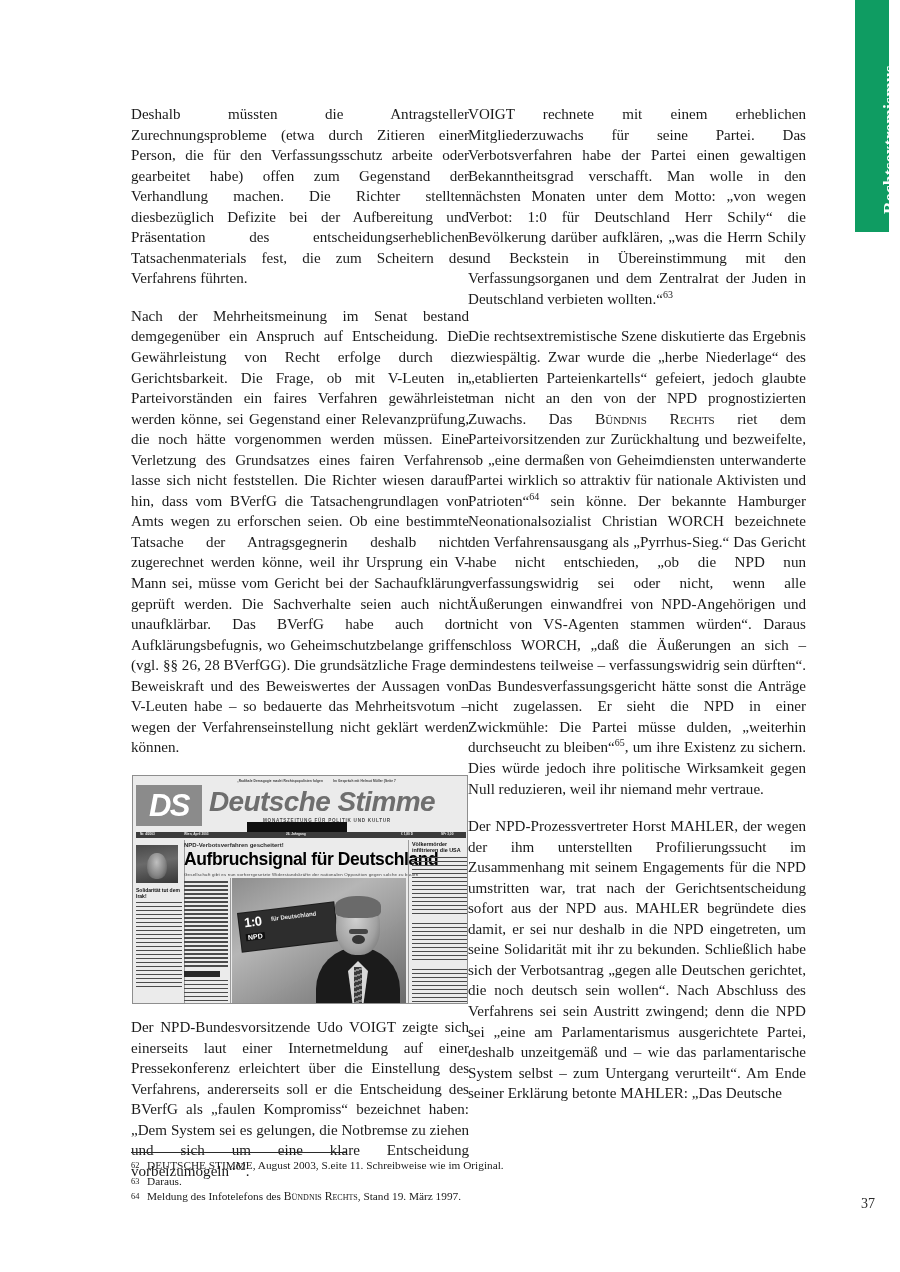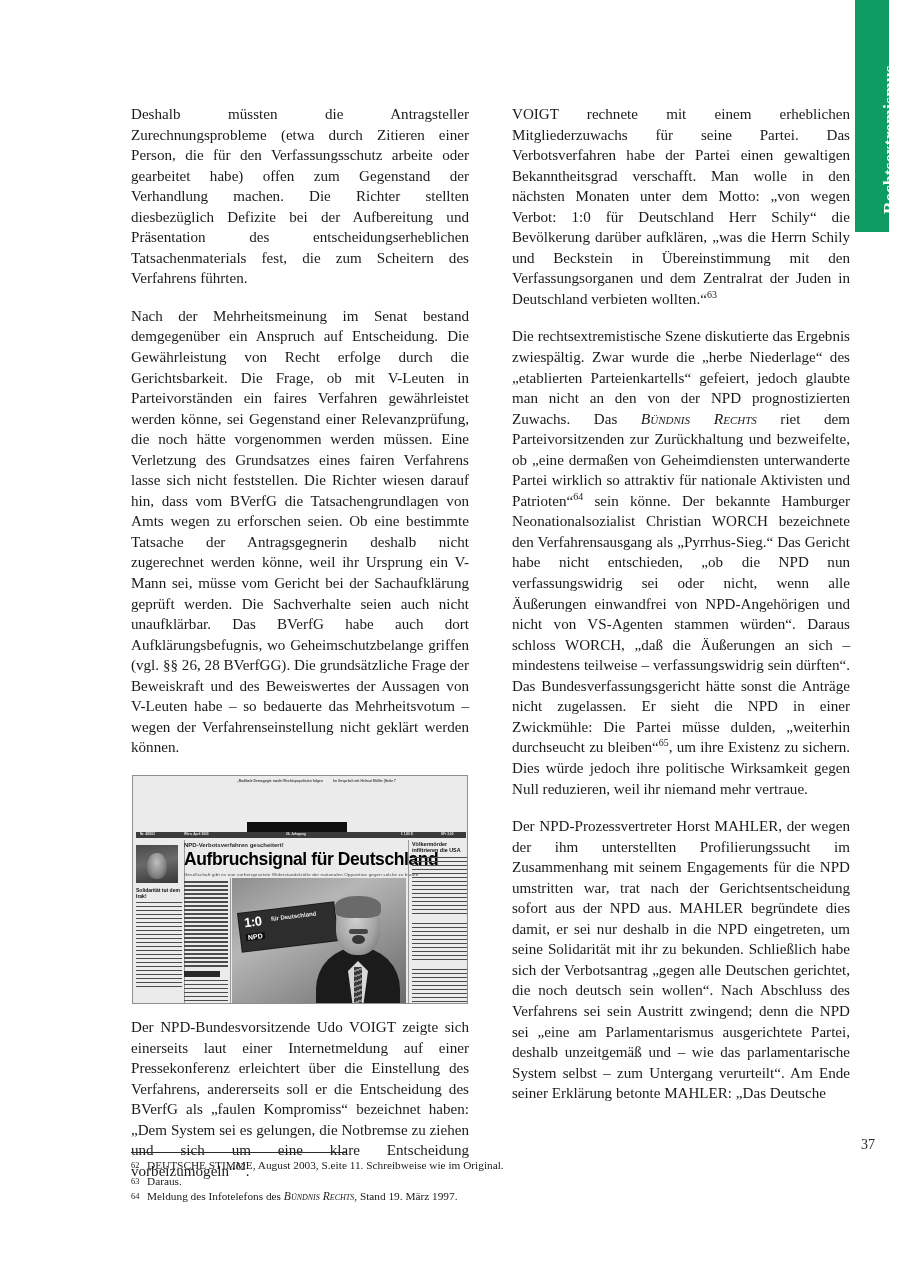--- a/index.html
+++ b/index.html
@@ -47,37 +47,36 @@
     width: 900px;
     height: 1272px;
   }
 
   .column {
     position: absolute;
     top: 104px;
     width: 338px;
   }
   #col-left  { left: 131px; }
-  #col-right { left: 512px; }
+  #col-right { left: 468px; }
 
   p.body-par {
     margin: 0 0 17px 0;
     font-size: 15.1px;
     line-height: 20.55px;
     text-align: justify;
     text-justify: inter-word;
     hyphens: manual;
     -webkit-hyphens: manual;
   }
   p.body-par:last-child { margin-bottom: 0; }
 
   .sc {
     font-variant: small-caps;
     font-size: 1.03em;
-    font-style: italic;
   }
 
   sup.fn {
     font-size: 0.66em;
     vertical-align: super;
     line-height: 0;
   }
 
   
   #figure {
@@ -401,21 +400,21 @@
     font-size: 8.4px;
     width: 16px;
     flex: 0 0 16px;
     padding-top: 0px;
   }
   .fn-text { flex: 1 1 auto; }
 
   #page-number {
     position: absolute;
     left: 845px;
-    top: 1137px;
+    top: 1196px;
     width: 30px;
     text-align: right;
     font-size: 14px;
     color: #2a2a2a;
   }
 </style>
 </head>
 <body>
 
 <div id="side-tab" style="background: rgb(15, 156, 98);">
@@ -430,20 +429,27 @@
 
     <p class="body-par">Nach der Mehrheitsmeinung im Senat bestand demgegenüber ein Anspruch auf Entscheidung. Die Gewährleistung von Recht erfolge durch die Gerichtsbarkeit. Die Frage, ob mit V-Leuten in Parteivorständen ein faires Verfahren gewährleistet werden könne, sei Gegenstand einer Relevanzprüfung, die noch hätte vorgenommen werden müssen. Eine Verletzung des Grundsatzes eines fairen Verfahrens lasse sich nicht feststellen. Die Richter wiesen darauf hin, dass vom BVerfG die Tatsachengrundlagen von Amts wegen zu erforschen seien. Ob eine bestimmte Tatsache der Antragsgegnerin deshalb nicht zugerechnet werden könne, weil ihr Ursprung ein V-Mann sei, müsse vom Gericht bei der Sachaufklärung geprüft werden. Die Sachverhalte seien auch nicht unaufklärbar. Das BVerfG habe auch dort Aufklärungsbefugnis, wo Geheimschutzbelange griffen (vgl. §§ 26, 28 BVerfGG). Die grundsätzliche Frage der Beweiskraft und des Beweiswertes der Aussagen von V-Leuten habe – so bedauerte das Mehrheitsvotum – wegen der Verfahrenseinstellung nicht geklärt werden können.</p>
 
     <div id="figure">
 
       <div id="np-toprow">
         <span class="np-micro">„Radikale Demagogie macht Rechtspopulisten folgen</span>
         <span class="np-micro">Im Gespräch mit Helmut Müller (Seite 7</span>
       </div>
 
+      <div id="np-masthead">
+        <div id="np-ds-box">
+          <span id="np-ds-text">DS</span>
+        </div>
+        <div id="np-title">Deutsche Stimme</div>
+        <div id="np-subtitle">MONATSZEITUNG FÜR POLITIK UND KULTUR</div>
+      </div>
 
       <div id="np-blackbox"></div>
 
       <div id="np-rule">
         <span class="np-rule-txt" style="left:4px">Nr. 4/2003</span>
         <span class="np-rule-txt" style="left:48px">Wien, April 2003</span>
         <span class="np-rule-txt" style="left:150px">26. Jahrgang</span>
         <span class="np-rule-txt" style="left:265px">€ 1,80 D</span>
         <span class="np-rule-txt" style="left:305px">SFr 3,00</span>
       </div>

